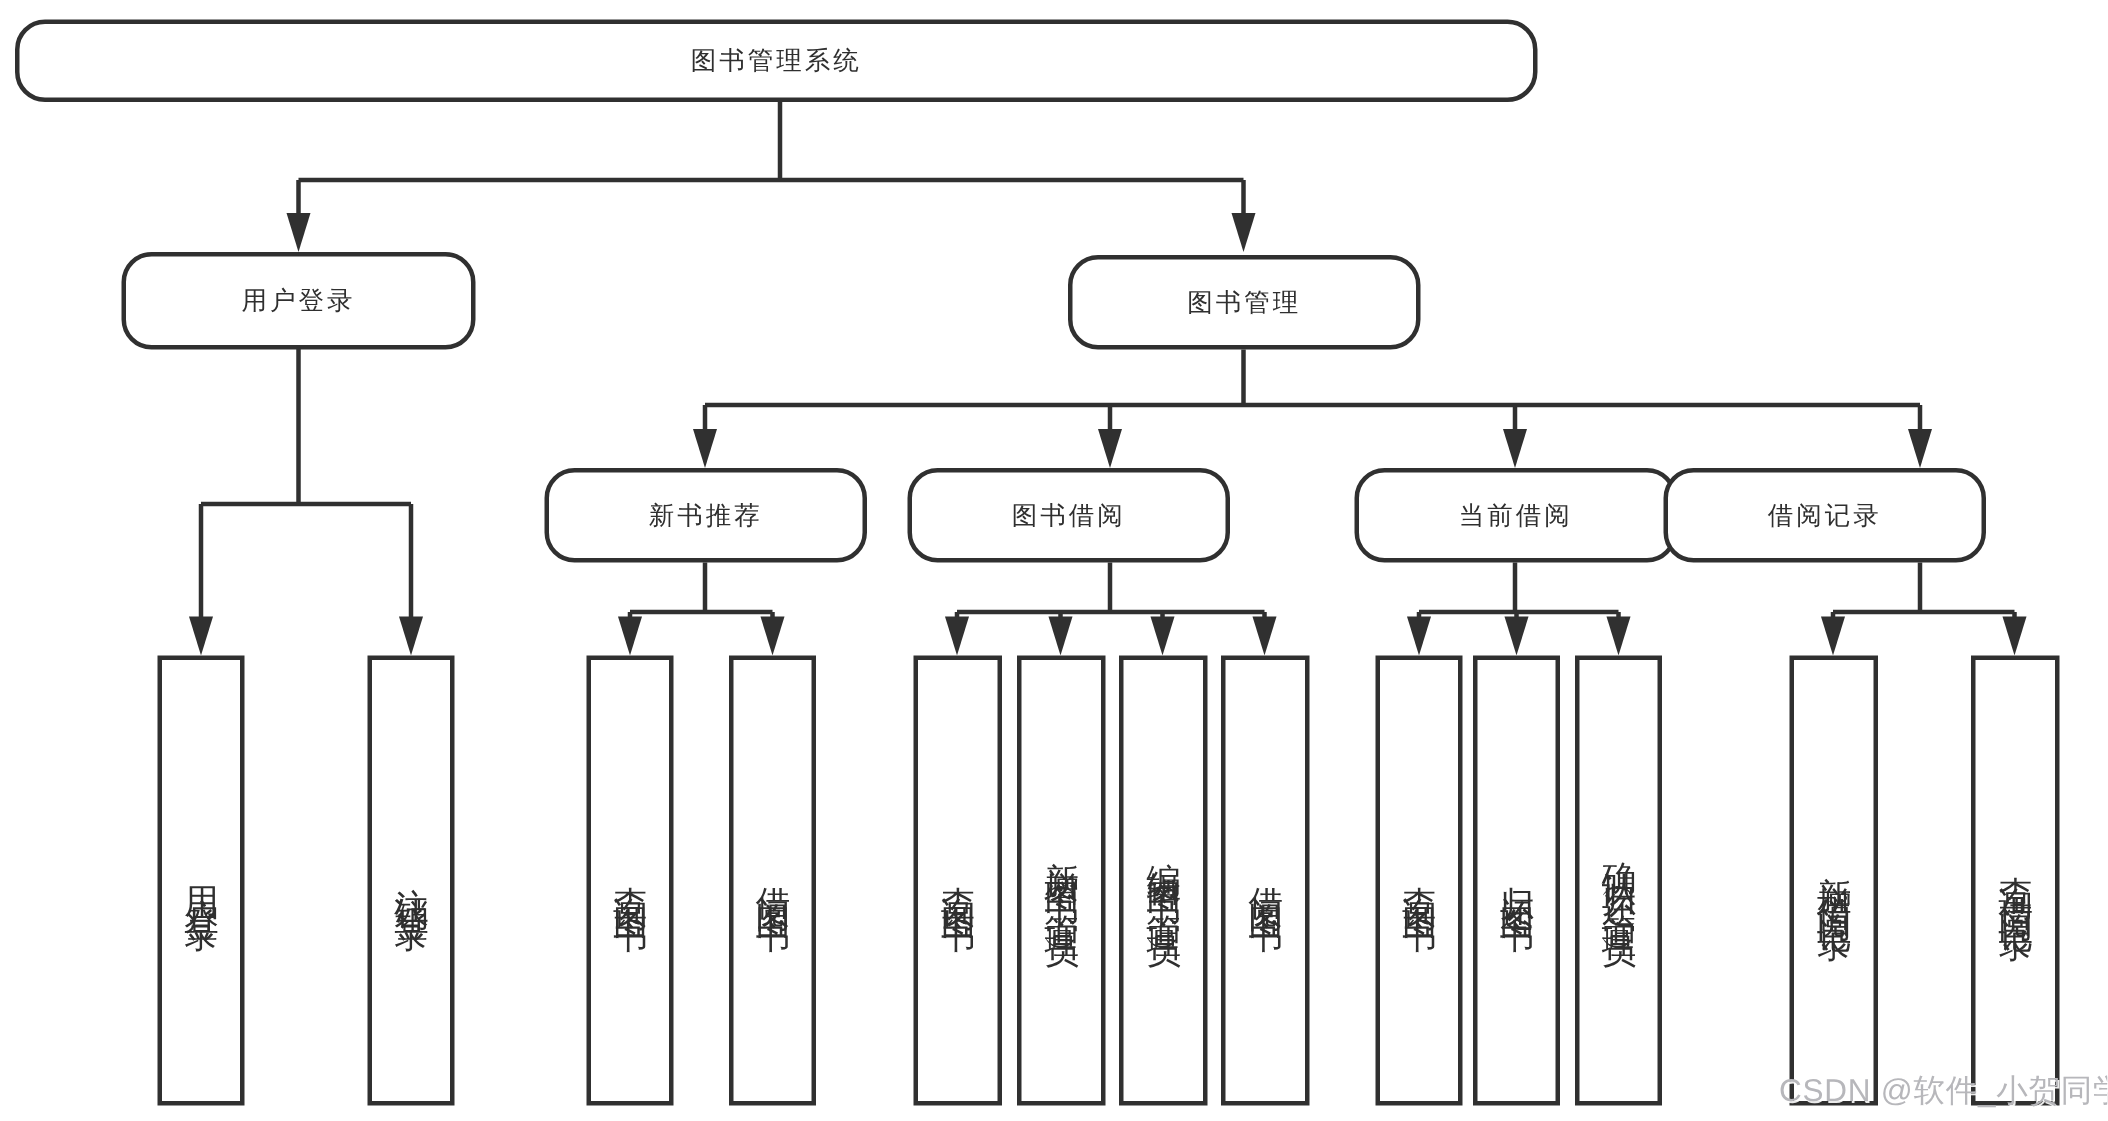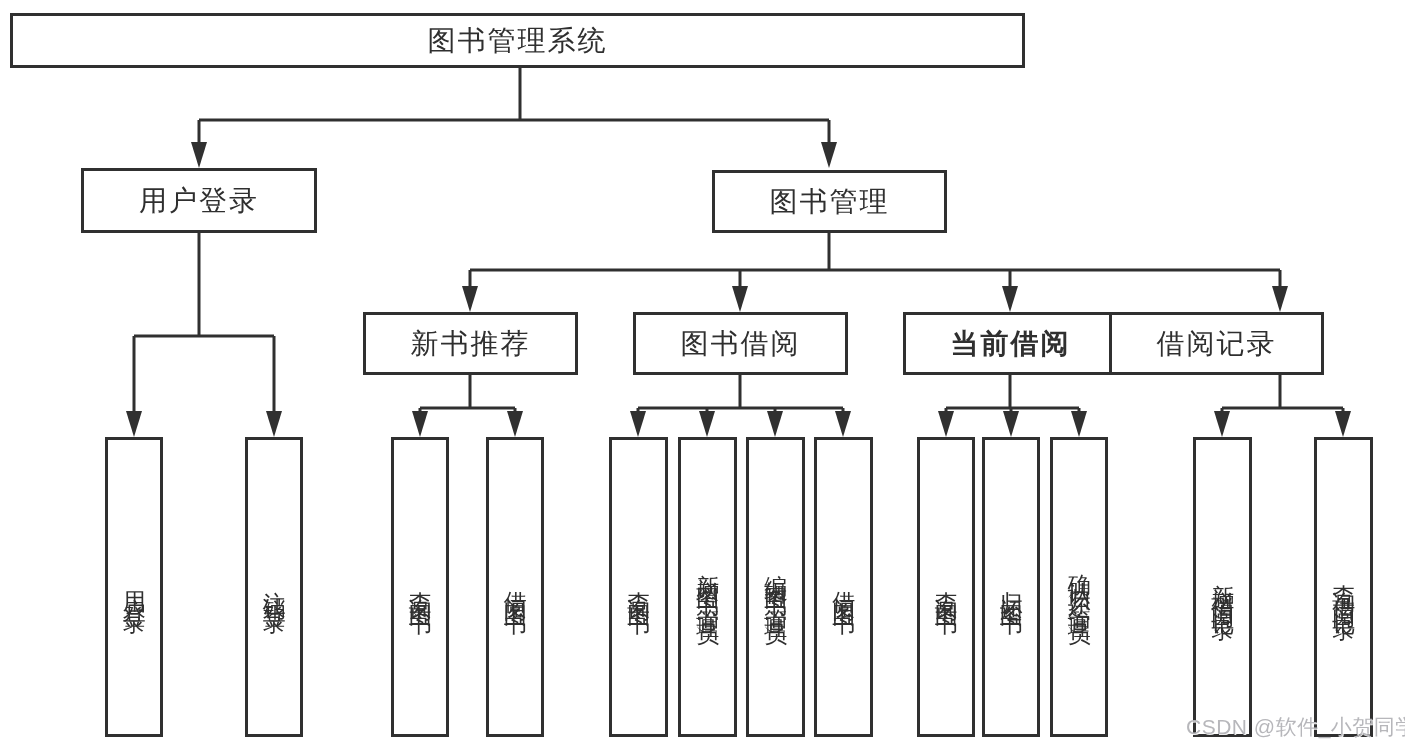--- a/index.html
+++ b/index.html
@@ -26,23 +26,24 @@
     position: absolute;
     box-sizing: border-box;
     border: 3px solid #303030;
     background: #ffffff;
     display: flex;
     align-items: center;
     justify-content: center;
     color: #2f2f2f;
   }
   .hnode {
-    font-size: 28px;
+    font-size: 17px;
     letter-spacing: 2px;
     white-space: nowrap;
+    border-radius: 20px;
   }
   .leaf {
     top: 437px;
     height: 300px;
   }
   .leaf .vtext {
     writing-mode: vertical-rl;
     text-orientation: mixed;
     font-size: 23px;
     letter-spacing: 7px;
@@ -105,22 +106,22 @@
       <polygon points="1335,411 1351,411 1343,437"></polygon>
     </g>
   </svg>
 
   <div class="node hnode" style="left:10px; top:13px; width:1015px; height:55px;">图书管理系统</div>
 
   <div class="node hnode" style="left:81px; top:168px; width:236px; height:65px;">用户登录</div>
   <div class="node hnode" style="left:712px; top:170px; width:235px; height:63px;">图书管理</div>
 
   <div class="node hnode" style="left:363px; top:312px; width:215px; height:63px;">新书推荐</div>
-  <div class="node hnode" style="left:633px; top:312px; width:215px; height:63px;">图书借阅</div>
-  <div class="node hnode" style="left:903px; top:312px; width:215px; height:63px;font-weight:bold;">当前借阅</div>
+  <div class="node hnode" style="left:605px; top:312px; width:215px; height:63px;">图书借阅</div>
+  <div class="node hnode" style="left:903px; top:312px; width:215px; height:63px;">当前借阅</div>
   <div class="node hnode" style="left:1109px; top:312px; width:215px; height:63px;">借阅记录</div>
 
   <div class="node leaf" style="left:105px; width:58px;">
     <span class="vtext">用户登录</span>
   </div>
   <div class="node leaf" style="left:245px; width:58px;">
     <span class="vtext">注销登录</span>
   </div>
 
   <div class="node leaf" style="left:391px; width:58px;">

